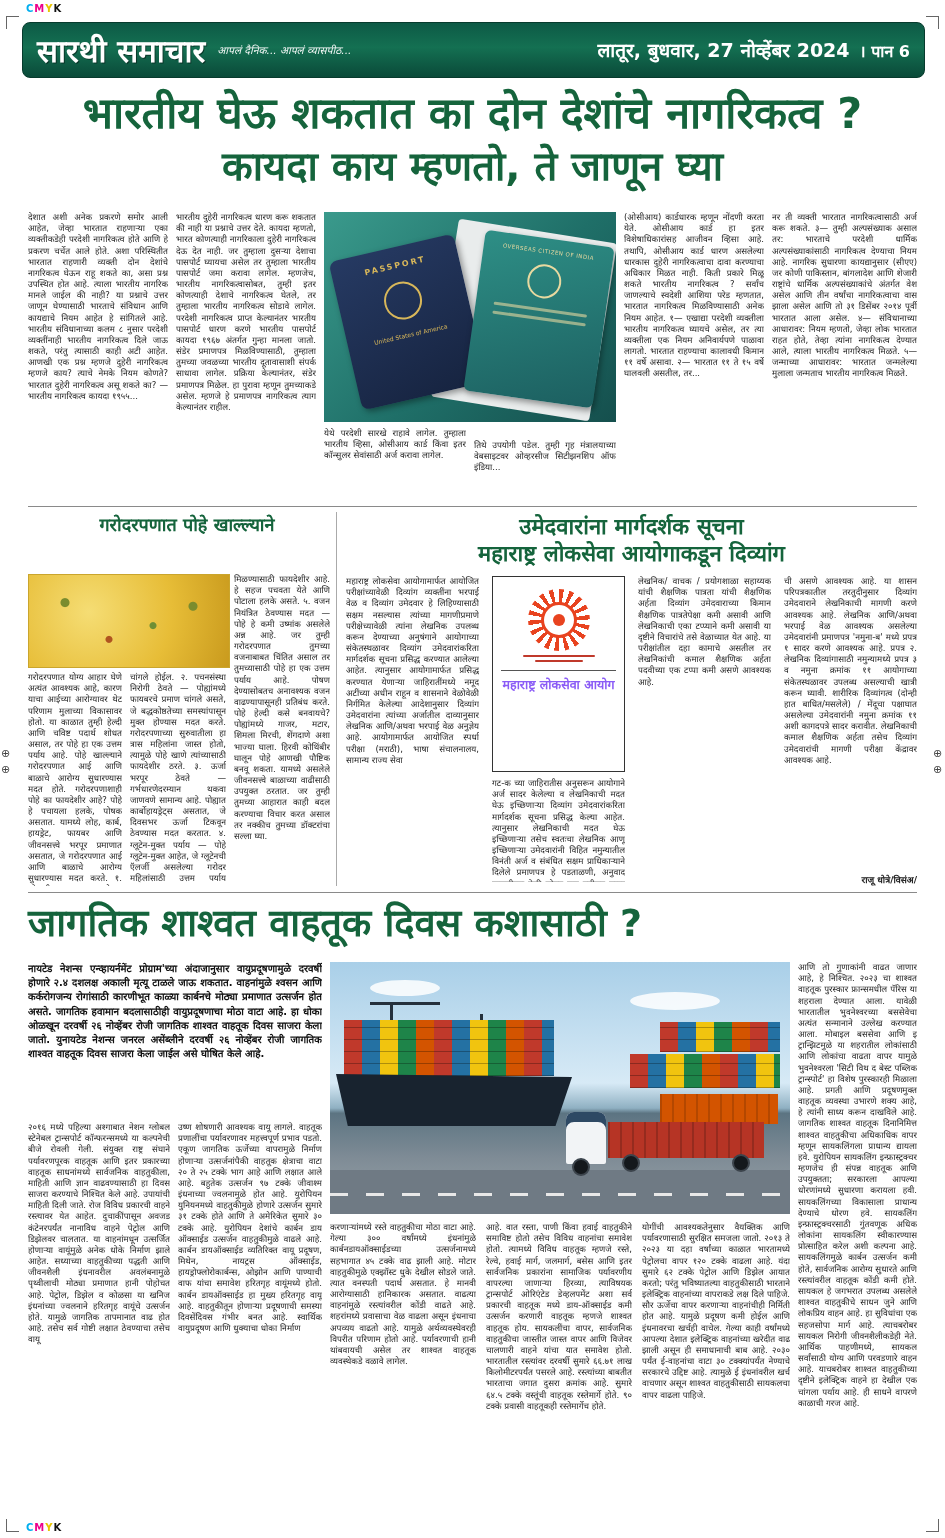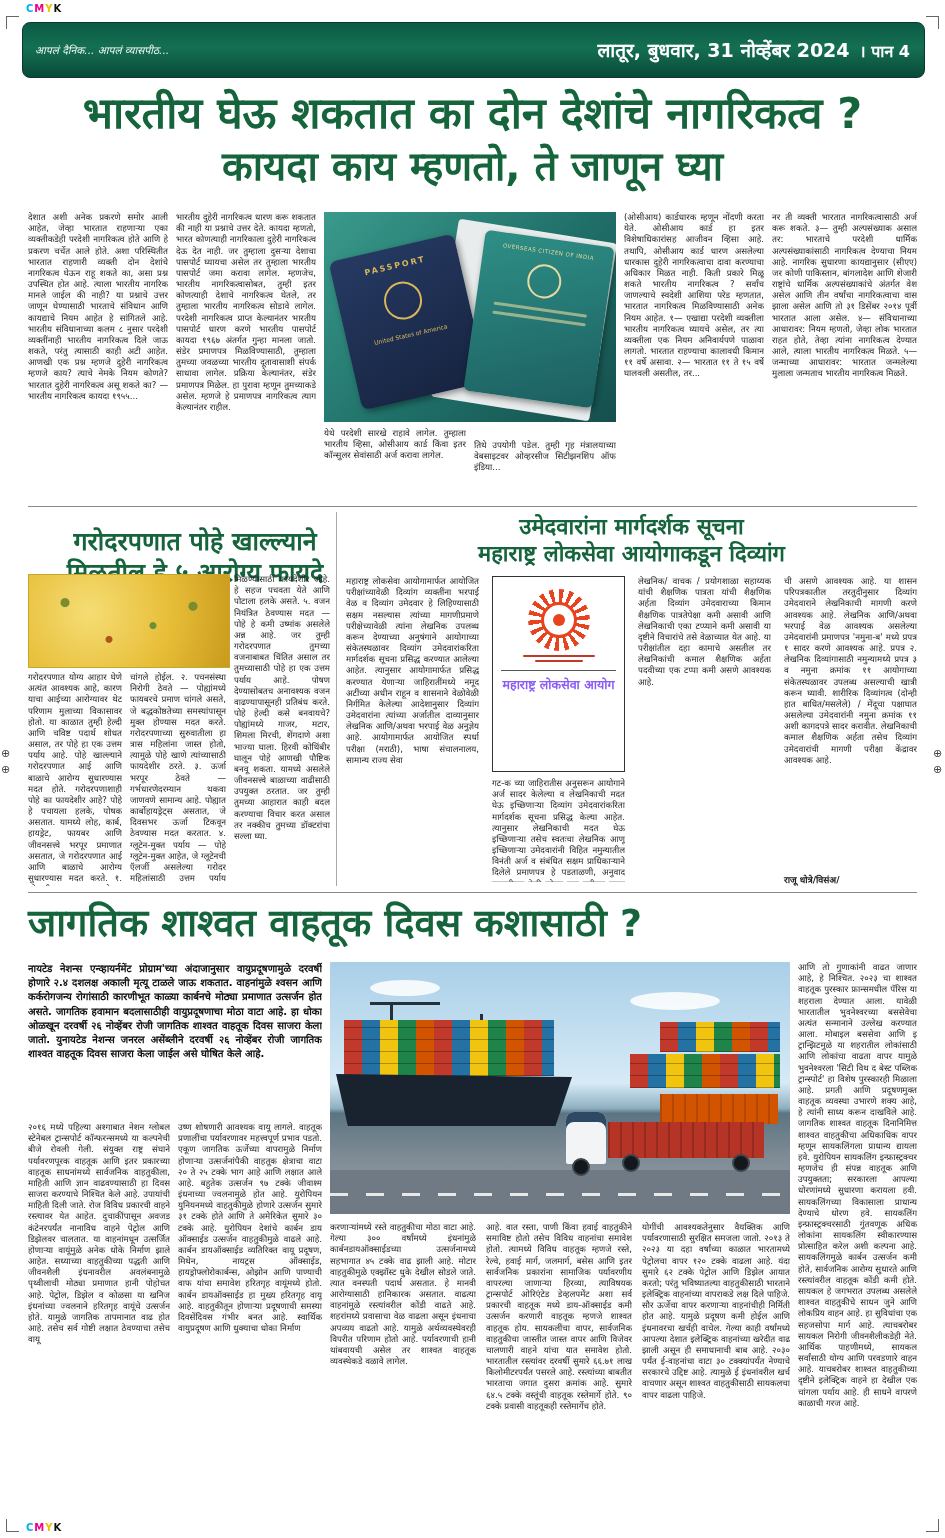--- a/index.html
+++ b/index.html
@@ -82,21 +82,21 @@
         background:repeating-linear-gradient(90deg,#e8e8e8 0 18px,transparent 18px 36px);}
   .t-cab{position:absolute;left:236px;top:150px;width:40px;height:52px;background:#f2f4f6;
         border-radius:8px 8px 2px 2px;box-shadow:inset 0 10px 0 #2e4964;}
   .t-trailer{position:absolute;left:278px;top:160px;width:156px;height:36px;background:#b63425;
         background-image:repeating-linear-gradient(90deg,rgba(0,0,0,.18) 0 2px,transparent 2px 12px);}
   .t-trailer2{position:absolute;left:330px;top:132px;width:118px;height:30px;background:#d35400;
         background-image:repeating-linear-gradient(90deg,rgba(0,0,0,.15) 0 2px,transparent 2px 12px);}
   .t-wheel{position:absolute;width:14px;height:14px;border-radius:50%;background:#14181c;border:2px solid #3c444c;}
   
   .sec-hl{color:#15643c;font-weight:bold;text-align:center;position:absolute;line-height:1.22;}
-  .byline{position:absolute;font-size:9px;font-weight:bold;color:#222;text-align:left;}
+  .byline{position:absolute;font-size:9px;font-weight:bold;color:#222;text-align:right;}
   .intro{position:absolute;font-size:10px;font-weight:bold;line-height:1.42;text-align:justify;color:#111;overflow:hidden;}
 </style>
 </head>
 <body>
 
 <div class="page">
 
   <div class="cmyk" style="left:26px;top:3px;">
     <span>C</span><span>M</span><span>Y</span><span>K</span>
   </div>
@@ -106,24 +106,25 @@
   <div class="crop tl"></div>
   <div class="crop tr"></div>
   <div class="crop bl"></div>
   <div class="crop br"></div>
   <div class="reg" style="left:1px;top:748px;">⊕</div>
   <div class="reg" style="left:1px;top:764px;">⊕</div>
   <div class="reg" style="left:933px;top:748px;">⊕</div>
   <div class="reg" style="left:933px;top:764px;">⊕</div>
 
   <div class="band">
+    <div class="mast-title">सारथी समाचार</div>
     <div class="mast-tag">आपलं दैनिक... आपलं व्यासपीठ...</div>
     <div class="mast-right">
-      <div class="mast-date">लातूर, बुधवार, 31 नोव्हेंबर 2024</div>
-      <div class="mast-page">। पान 4</div>
+      <div class="mast-date">लातूर, बुधवार, 27 नोव्हेंबर 2024</div>
+      <div class="mast-page">। पान 6</div>
     </div>
   </div>
 
   <div class="hl-green hl2">कायदा काय म्हणतो, ते जाणून घ्या</div>
   <div class="hl-green hl1">भारतीय घेऊ शकतात का दोन देशांचे नागरिकत्व ?</div>
 
   <div class="col" style="left:28px;top:212px;width:140px;height:288px;">देशात अशी अनेक प्रकरणे समोर आली आहेत, जेव्हा भारतात राहणाऱ्या एका व्यक्तीकडेही परदेशी नागरिकत्व होते आणि हे प्रकरण चर्चेत आले होते. अशा परिस्थितीत भारतात राहणारी व्यक्ती दोन देशांचे नागरिकत्व घेऊन राहू शकते का, असा प्रश्न उपस्थित होत आहे. त्याला भारतीय नागरिक मानले जाईल की नाही? या प्रश्नाचे उत्तर जाणून घेण्यासाठी भारताचे संविधान आणि कायद्याचे नियम आहेत हे सांगितले आहे. भारतीय संविधानाच्या कलम ८ नुसार परदेशी व्यक्तींनाही भारतीय नागरिकत्व दिले जाऊ शकते, परंतु त्यासाठी काही अटी आहेत. आणखी एक प्रश्न म्हणजे दुहेरी नागरिकत्व म्हणजे काय? त्याचे नेमके नियम कोणते? भारतात दुहेरी नागरिकत्व असू शकते का? — भारतीय नागरिकत्व कायदा १९५५...</div>
   <div class="col" style="left:176px;top:212px;width:140px;height:288px;">भारतीय दुहेरी नागरिकत्व धारण करू शकतात की नाही या प्रश्नाचे उत्तर देते. कायदा म्हणतो, भारत कोणत्याही नागरिकाला दुहेरी नागरिकत्व देऊ देत नाही. जर तुम्हाला दुसऱ्या देशाचा पासपोर्ट घ्यायचा असेल तर तुम्हाला भारतीय पासपोर्ट जमा करावा लागेल. म्हणजेच, भारतीय नागरिकत्वासोबत, तुम्ही इतर कोणत्याही देशाचे नागरिकत्व घेतले, तर तुम्हाला भारतीय नागरिकत्व सोडावे लागेल. परदेशी नागरिकत्व प्राप्त केल्यानंतर भारतीय पासपोर्ट धारण करणे भारतीय पासपोर्ट कायदा १९६७ अंतर्गत गुन्हा मानला जातो. संडेर प्रमाणपत्र मिळविण्यासाठी, तुम्हाला तुमच्या जवळच्या भारतीय दूतावासाशी संपर्क साधावा लागेल. प्रक्रिया केल्यानंतर, संडेर प्रमाणपत्र मिळेल. हा पुरावा म्हणून तुमच्याकडे असेल. म्हणजे हे प्रमाणपत्र नागरिकत्व त्याग केल्यानंतर राहील.</div>
 
   <div class="photo-passport">
@@ -142,23 +143,22 @@
   </div>
   <div class="col" style="left:324px;top:428px;width:142px;height:72px;">येथे परदेशी सारखे राहावे लागेल. तुम्हाला भारतीय व्हिसा, ओसीआय कार्ड किंवा इतर कॉन्सुलर सेवांसाठी अर्ज करावा लागेल.</div>
   <div class="col" style="left:474px;top:440px;width:142px;height:72px;">तिथे उपयोगी पडेल. तुम्ही गृह मंत्रालयाच्या वेबसाइटवर ओव्हरसीज सिटीझनशिप ऑफ इंडिया...</div>
 
   <div class="col" style="left:624px;top:212px;width:140px;height:288px;">(ओसीआय) कार्डधारक म्हणून नोंदणी करता येते. ओसीआय कार्ड हा इतर विशेषाधिकारांसह आजीवन व्हिसा आहे. तथापि, ओसीआय कार्ड धारण असलेल्या धारकास दुहेरी नागरिकत्वाचा दावा करण्याचा अधिकार मिळत नाही. किती प्रकारे मिळू शकते भारतीय नागरिकत्व ? सर्वांच जाणल्याचे स्वदेशी आशिया परेड म्हणतात, भारतात नागरिकत्व मिळविण्यासाठी अनेक नियम आहेत. १— एखाद्या परदेशी व्यक्तीला भारतीय नागरिकत्व घ्यायचे असेल, तर त्या व्यक्तीला एक नियम अनिवार्यपणे पाळावा लागतो. भारतात राहण्याचा कालावधी किमान ११ वर्षे असावा. २— भारतात ११ ते १५ वर्षे घालवली असतील, तर...</div>
   <div class="col" style="left:772px;top:212px;width:145px;height:288px;">नर ती व्यक्ती भारतात नागरिकत्वासाठी अर्ज करू शकते. ३— तुम्ही अल्पसंख्याक असाल तर: भारताचे परदेशी धार्मिक अल्पसंख्याकांसाठी नागरिकत्व देण्याचा नियम आहे. नागरिक सुधारणा कायद्यानुसार (सीएए) जर कोणी पाकिस्तान, बांगलादेश आणि शेजारी राष्ट्रांचे धार्मिक अल्पसंख्याकांचे अंतर्गत वेश असेल आणि तीन वर्षांचा नागरिकत्वाचा वास झाला असेल आणि तो ३१ डिसेंबर २०१४ पूर्वी भारतात आला असेल. ४— संविधानाच्या आधारावर: नियम म्हणतो, जेव्हा लोक भारतात राहत होते, तेव्हा त्यांना नागरिकत्व देण्यात आले, त्याला भारतीय नागरिकत्व मिळते. ५— जन्माच्या आधारावर: भारतात जन्मलेल्या मुलाला जन्मताच भारतीय नागरिकत्व मिळते.</div>
 
   <div class="rule-h" style="top:506px;"></div>
   <div class="rule-v" style="left:336px;top:512px;height:374px;"></div>
 
-  <div class="sec-hl" style="left:44px;top:514px;width:302px;font-size:25px;margin-top:13px;">
+  <div class="sec-hl" style="left:36px;top:514px;width:302px;font-size:18px;">
     <div>गरोदरपणात पोहे खाल्ल्याने</div>
-    <div>मिळतील हे ५ आरोग्य फायदे</div>
   </div>
   <div style="position:absolute;left:28px;top:574px;width:302px;height:312px;">
     <div class="photo-poha"></div>
     <div class="col" style="left:0;top:98px;width:94px;height:214px;">गरोदरपणात योग्य आहार घेणे अत्यंत आवश्यक आहे, कारण याचा आईच्या आरोग्यावर थेट परिणाम मुलाच्या विकासावर होतो. या काळात तुम्ही हेल्दी आणि चविष्ट पदार्थ शोधत असाल, तर पोहे हा एक उत्तम पर्याय आहे. पोहे खाल्ल्याने गरोदरपणात आई आणि बाळाचे आरोग्य सुधारण्यास मदत होते. गरोदरपणाशाही पोहे का फायदेशीर आहे? पोहे हे पचायला हलके, पोषक असतात. यामध्ये लोह, कार्ब, हायड्रेट, फायबर आणि जीवनसत्त्वे भरपूर प्रमाणात असतात, जे गरोदरपणात आई आणि बाळाचे आरोग्य सुधारण्यास मदत करते. १. लोहाची कमतरता दूर करते — गर्भधारणेदरम्यान (अनिमिया) ही एक सामान्य समस्या आहे. पोहे हे लोहाचा चांगला स्रोत आहेत, जे शरीरातील हिमोग्लोबिनची पातळी राखण्यास मदत करते. लिंबाचा रस घालून पोहे खावेत, जेणेकरून लोहाचे शोषण</div>
     <div class="col" style="left:102px;top:98px;width:96px;height:214px;">चांगले होईल. २. पचनसंस्था निरोगी ठेवते — पोह्यांमध्ये फायबरचे प्रमाण चांगले असते, जे बद्धकोष्ठतेच्या समस्यांपासून मुक्त होण्यास मदत करते. गरोदरपणाच्या सुरुवातीला हा त्रास महिलांना जास्त होतो, त्यामुळे पोहे खाणे त्यांच्यासाठी फायदेशीर ठरते. ३. ऊर्जा भरपूर ठेवते — गर्भधारणेदरम्यान थकवा जाणवणे सामान्य आहे. पोह्यात कार्बोहायड्रेट्स असतात, जे दिवसभर ऊर्जा टिकवून ठेवण्यास मदत करतात. ४. ग्लूटेन-मुक्त पर्याय — पोहे ग्लूटेन-मुक्त आहेत, जे ग्लूटेनची ऍलर्जी असलेल्या गरोदर महिलांसाठी उत्तम पर्याय ठरतात.</div>
     <div class="col" style="left:206px;top:0;width:96px;height:312px;">मिळण्यासाठी फायदेशीर आहे. हे सहज पचवता येते आणि पोटाला हलके असते. ५. वजन नियंत्रित ठेवण्यास मदत — पोहे हे कमी उष्मांक असलेले अन्न आहे. जर तुम्ही गरोदरपणात तुमच्या वजनाबाबत चिंतित असाल तर तुमच्यासाठी पोहे हा एक उत्तम पर्याय आहे. पोषण देण्यासोबतच अनावश्यक वजन वाढण्यापासूनही प्रतिबंध करते. पोहे हेल्दी कसे बनवायचे? पोह्यांमध्ये गाजर, मटार, शिमला मिरची, शेंगदाणे अशा भाज्या घाला. हिरवी कोथिंबीर घालून पोहे आणखी पौष्टिक बनवू शकता. यामध्ये असलेले जीवनसत्त्वे बाळाच्या वाढीसाठी उपयुक्त ठरतात. जर तुम्ही तुमच्या आहारात काही बदल करण्याचा विचार करत असाल तर नक्कीच तुमच्या डॉक्टरांचा सल्ला घ्या.</div>
   </div>
 
   <div class="sec-hl" style="left:346px;top:514px;width:571px;font-size:22px;">
     <div>उमेदवारांना मार्गदर्शक सूचना</div>

